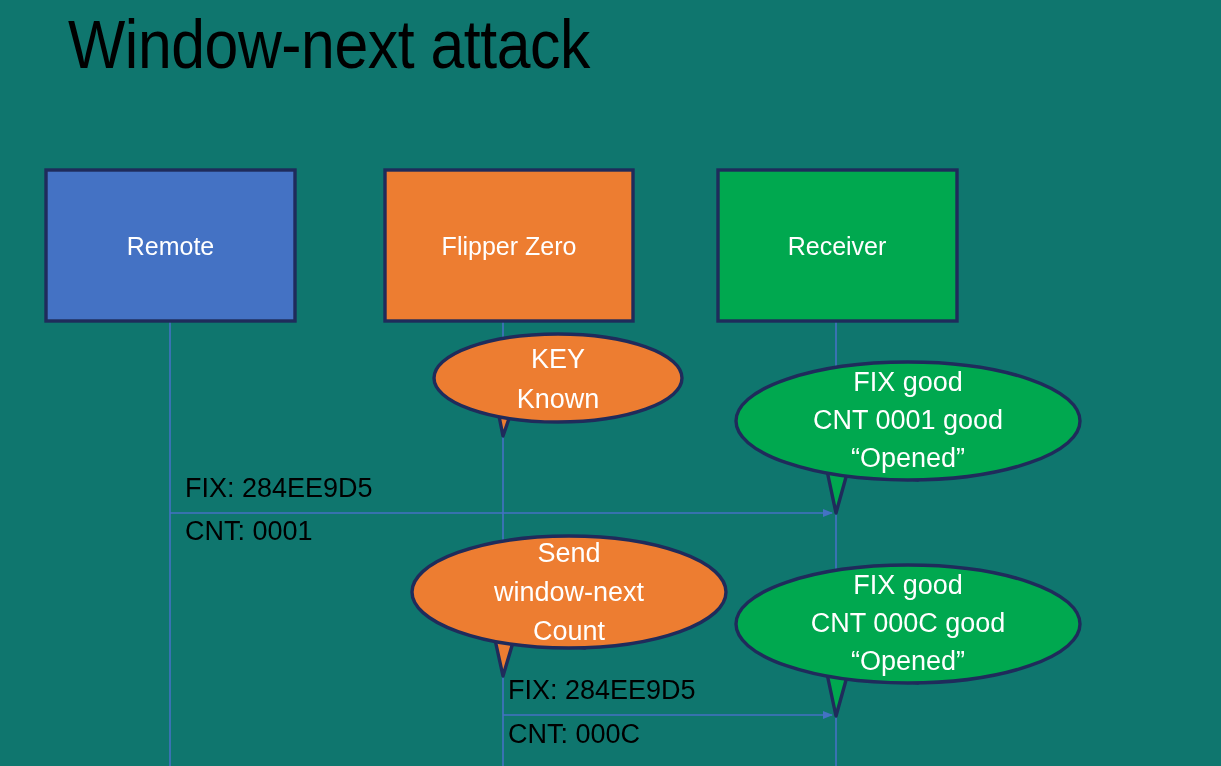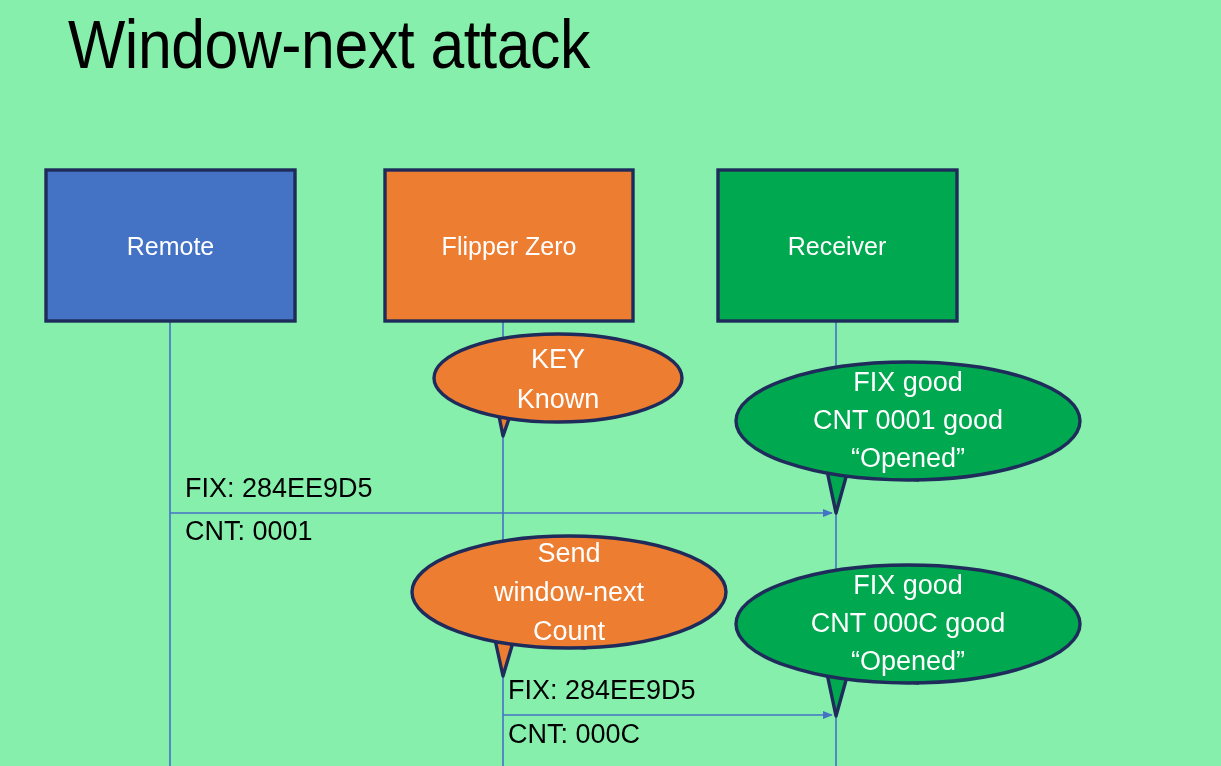--- a/index.html
+++ b/index.html
@@ -12,21 +12,21 @@
     height: 766px;
     position: relative;
     overflow: hidden;
     font-family: "Liberation Sans", sans-serif;
   }
   #slide {
     position: absolute;
     left: 0; top: 0;
     width: 1221px;
     height: 766px;
-    background: #86efac;
+    background: #0f766e;
   }
   #slide-title {
     position: absolute;
     left: 68px;
     top: 2px;
     font-size: 69px;
     line-height: 86px;
     font-weight: 400;
     color: #000000;
     letter-spacing: -0.5px;

